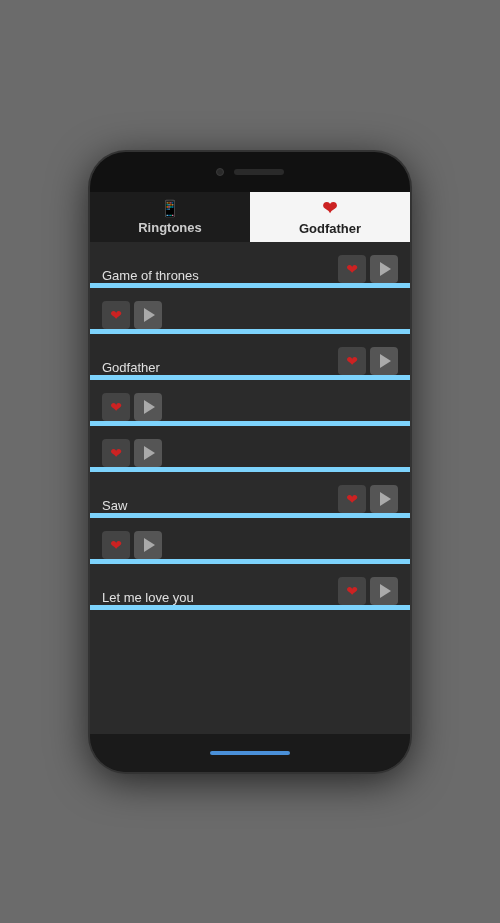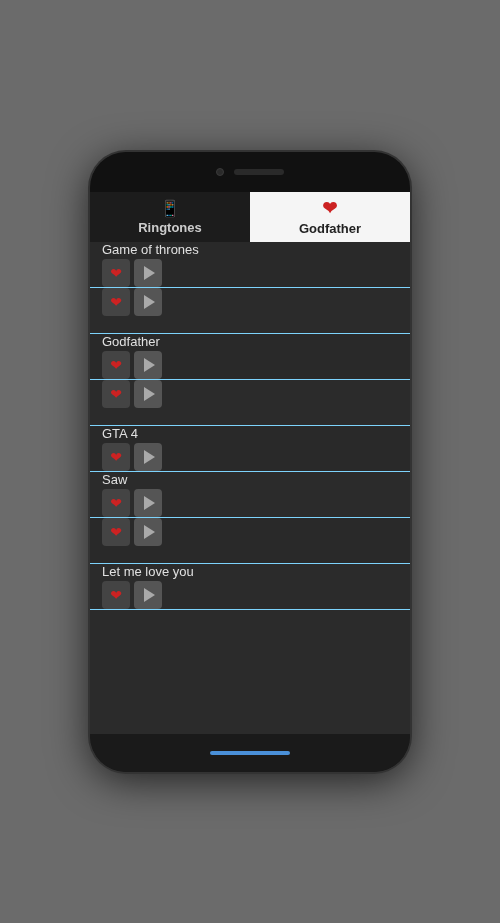--- a/index.html
+++ b/index.html
@@ -142,25 +142,24 @@
     }
     .ringtone-list::-webkit-scrollbar-thumb {
       background: #555;
       border-radius: 2px;
     }
 
     .ringtone-item {
       width: 100%;
       height: 46px;
       display: flex;
-      align-items: flex-start;
+      align-items: flex-end;
       padding: 0 12px;
-      border-bottom: 1px solid #7dd3fc;
+      border-bottom: 5px solid #7dd3fc;
       background: #2b2b2b;
-      flex-direction: column;
     }
 
     .ringtone-item:nth-child(odd) {
       background: #292929;
     }
 
     .ringtone-name {
       flex: 1;
       color: #e0e0e0;
       font-size: 13px;
@@ -303,21 +302,20 @@
           <div class="heart-btn">
             <span class="heart-icon">❤</span>
           </div>
           <div class="play-btn">
             <div class="play-triangle"></div>
           </div>
         </div>
       </div>
 
       <div class="ringtone-item">
-        <span class="ringtone-name">GTA 4</span>
         <div class="action-buttons">
           <div class="heart-btn">
             <span class="heart-icon">❤</span>
           </div>
           <div class="play-btn">
             <div class="play-triangle"></div>
           </div>
         </div>
       </div>
 

